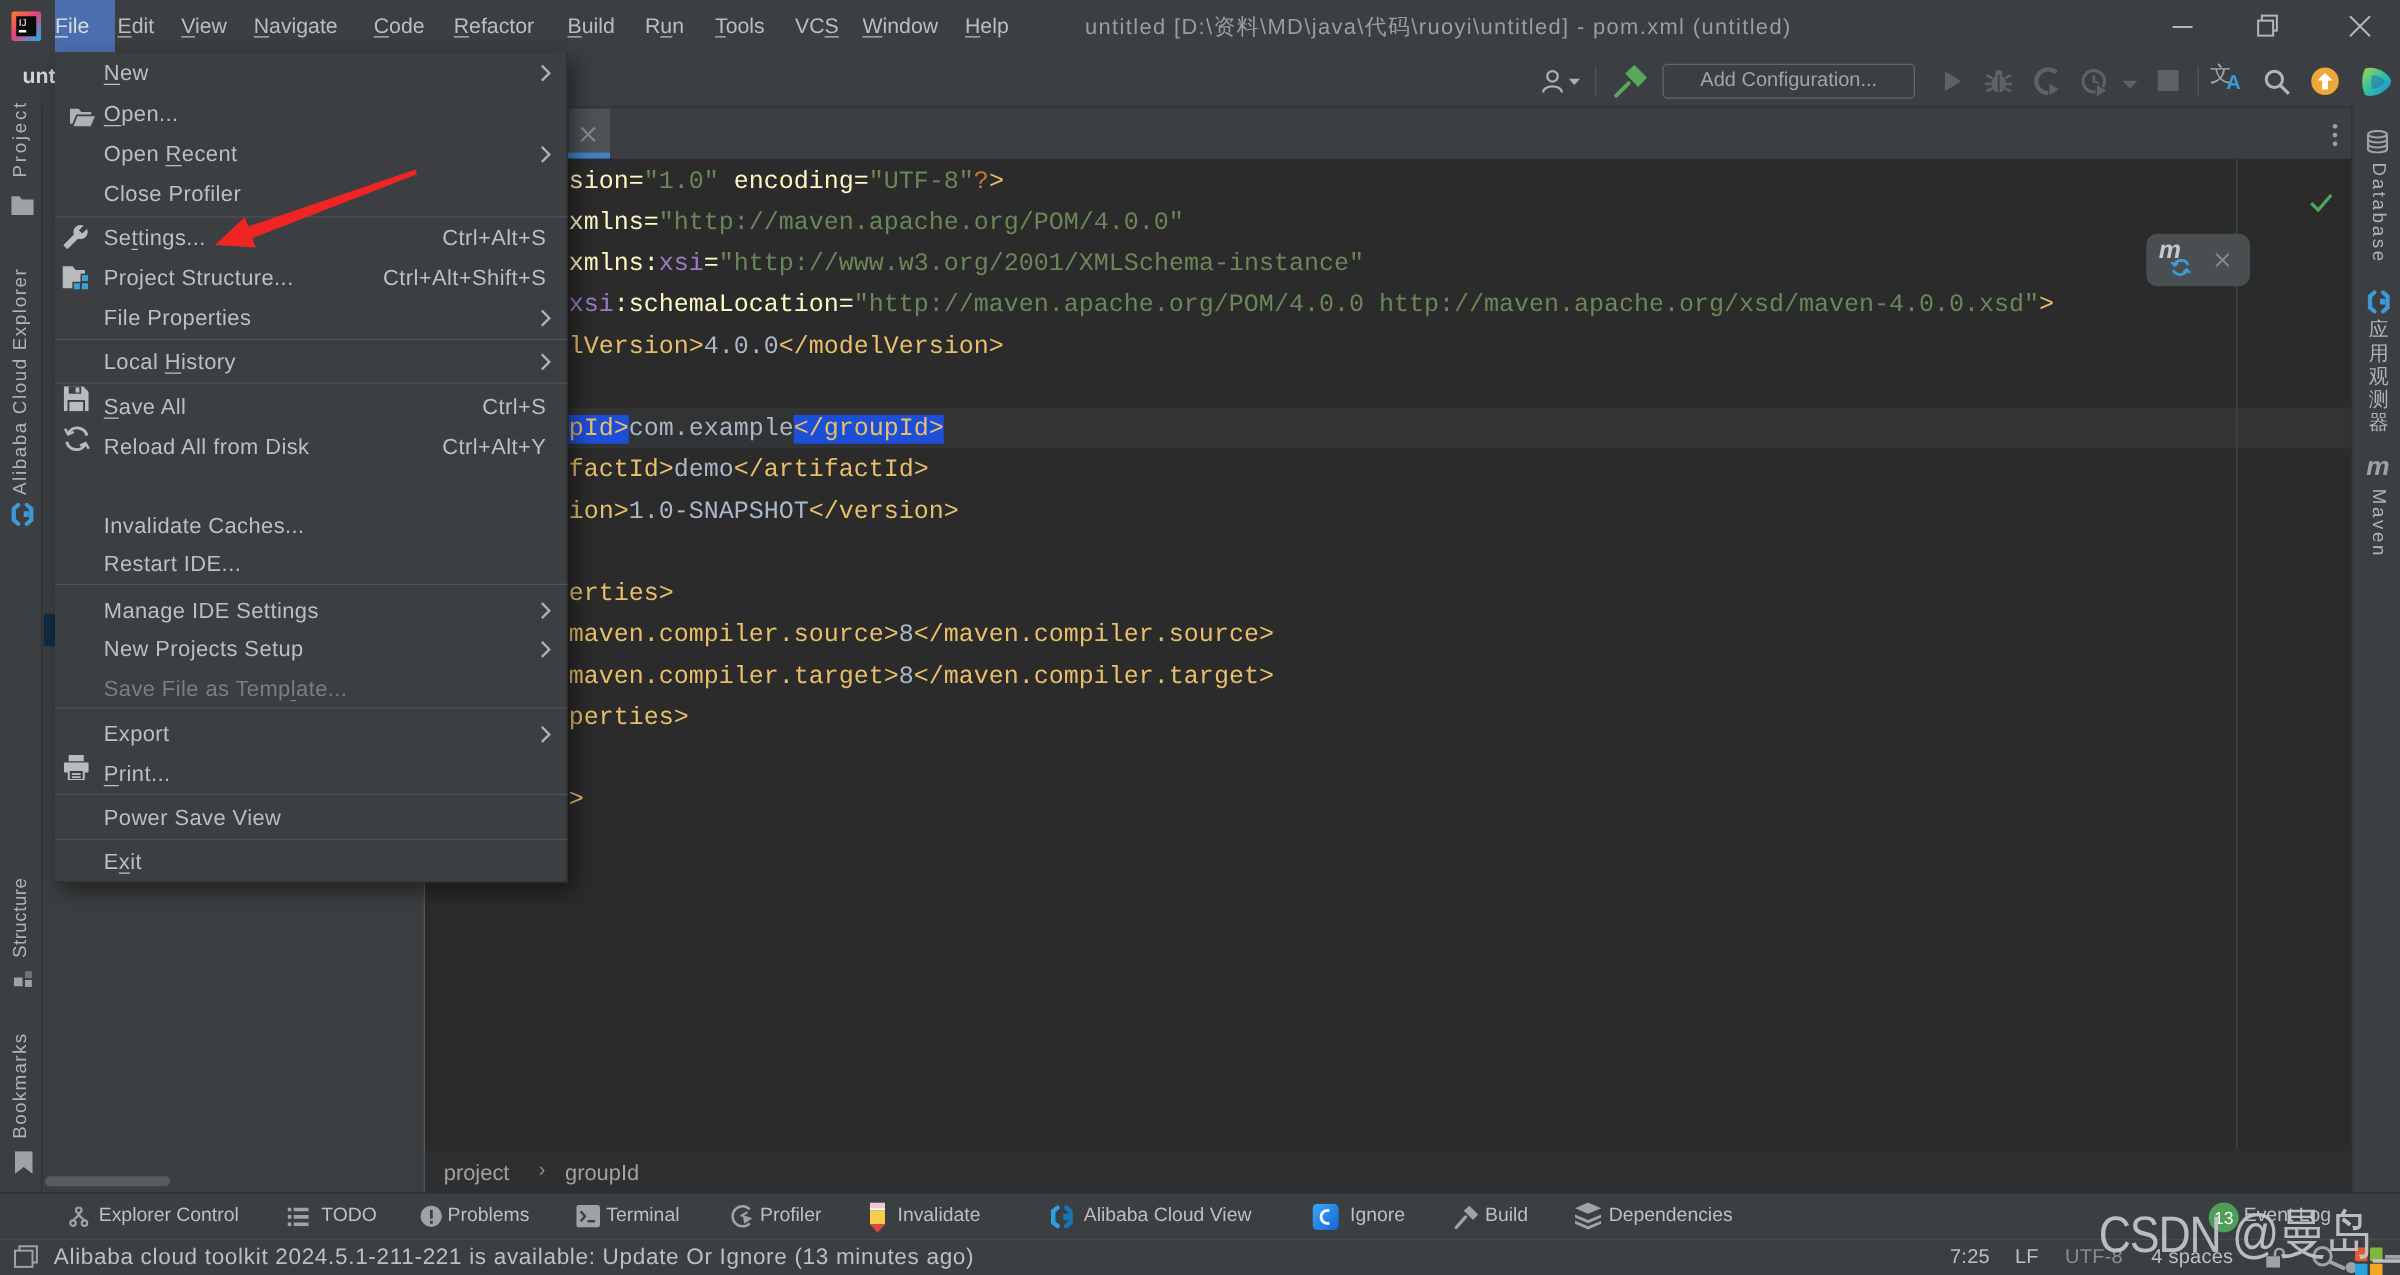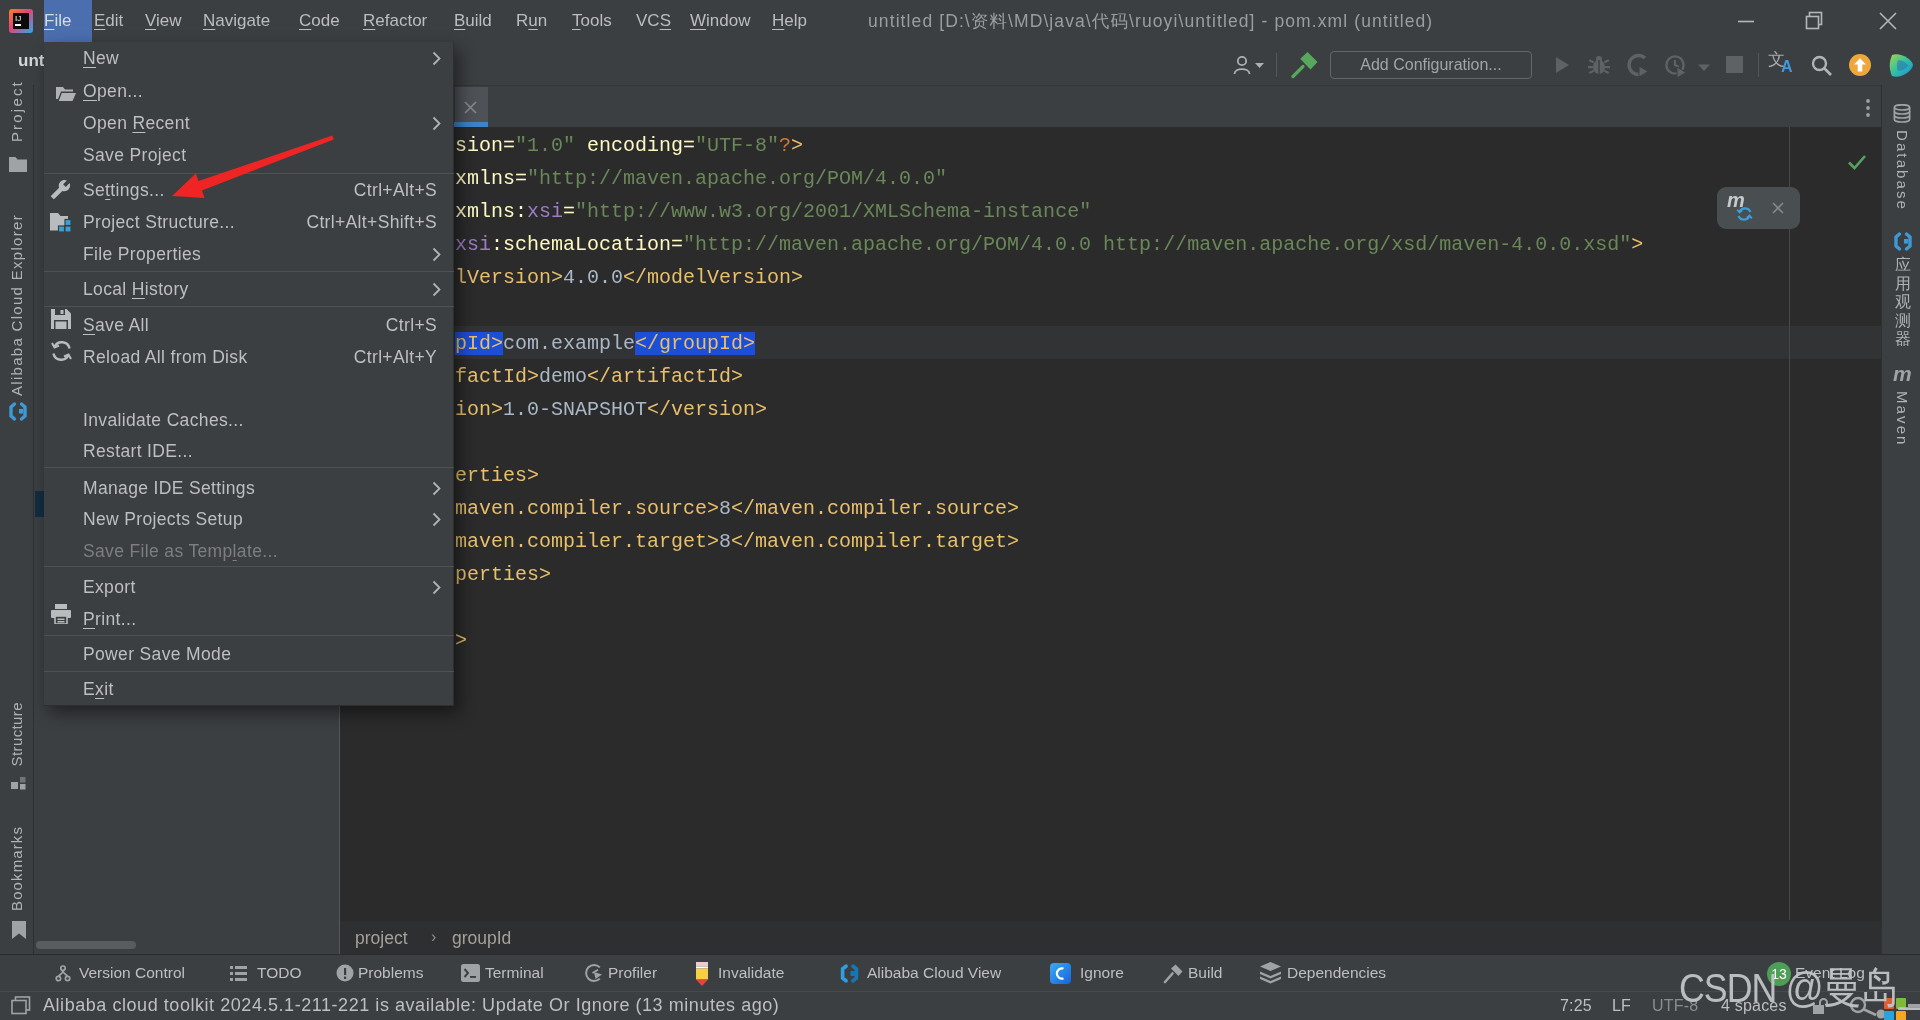--- a/index.html
+++ b/index.html
@@ -257,21 +257,21 @@
 
 <div class="abs" id="botborder"></div>
 <div class="abs" id="btnrow"></div>
 <div class="abs" id="statusrow"></div>
 <svg class="abs" style="left:55px;top:965px" width="16" height="17" viewBox="0 0 16 17" fill="none" stroke="#9fa3a5" stroke-width="1.7">
     <circle cx="8" cy="3.2" r="2.2"></circle>
     <circle cx="3.4" cy="13.5" r="2.2"></circle>
     <circle cx="12.6" cy="13.5" r="2.2"></circle>
     <path d="M8 5.5 C8 9 4 9.5 3.6 11.5 M8 5.5 C8 9 12 9.5 12.4 11.5"></path>
   </svg>
-<div class="bbtn" style="left:79px">Version Control</div>
+<div class="bbtn" style="left:79px">Explorer Control</div>
 <svg class="abs" style="left:230px;top:966px" width="17" height="15" viewBox="0 0 17 15" fill="#9fa3a5">
     <rect x="0" y="0" width="3" height="3"></rect>
     <rect x="5" y="0" width="12" height="3"></rect>
     <rect x="0" y="6" width="3" height="3"></rect>
     <rect x="5" y="6" width="12" height="3"></rect>
     <rect x="0" y="12" width="3" height="3"></rect>
     <rect x="5" y="12" width="12" height="3"></rect>
   </svg>
 <div class="bbtn" style="left:257px">TODO</div>
 <svg class="abs" style="left:336px;top:964px" width="18" height="18" viewBox="0 0 18 18">
@@ -368,21 +368,21 @@
       <path d="M0 3 L7 3 L9 5.5 L17 5.5 L17 7.5 L5 7.5 L2 15 L0 15 Z"></path>
       <path d="M5.8 9 L20 9 L16.5 17 L2.8 17 Z"></path>
     </svg>
 <div class="mi" style="top:64.5px">
       <span class="lab">Open <u>R</u>ecent</span>
       <svg class="marr" style="top:9px" viewBox="0 0 9 15">
         <path d="M1.5 1.5 L7.5 7.5 L1.5 13.5" stroke="#b0b3b5" stroke-width="1.8" fill="none"></path>
       </svg>
     </div>
 <div class="mi" style="top:96.5px">
-      <span class="lab">Save Project</span>
+      <span class="lab">Close Profiler</span>
     </div>
 <div class="msep" style="top:131px"></div>
 <div class="mi" style="top:132px">
       <span class="lab">Se<u>t</u>tings...</span>
       <span class="sc">Ctrl+Alt+S</span>
     </div>
 <div class="mi" style="top:164px">
       <span class="lab">Project Structure...</span>
       <span class="sc">Ctrl+Alt+Shift+S</span>
     </div>
@@ -435,21 +435,21 @@
       <span class="lab">Export</span>
       <svg class="marr" style="top:9px" viewBox="0 0 9 15">
         <path d="M1.5 1.5 L7.5 7.5 L1.5 13.5" stroke="#b0b3b5" stroke-width="1.8" fill="none"></path>
       </svg>
     </div>
 <div class="mi" style="top:560.5px">
       <span class="lab"><u>P</u>rint...</span>
     </div>
 <div class="msep" style="top:592.5px"></div>
 <div class="mi" style="top:595.5px">
-      <span class="lab">Power Save Mode</span>
+      <span class="lab">Power Save View</span>
     </div>
 <div class="msep" style="top:628.5px"></div>
 <div class="mi" style="top:631px">
       <span class="lab">E<u>x</u>it</span>
     </div>
 </div>
 
 <svg class="abs" style="left:50px;top:179px" width="21" height="21" viewBox="0 0 24 24">
     <path transform="scale(-1,1) translate(-24,0)" d="M22.7 19l-9.1-9.1c.9-2.3.4-5-1.5-6.9-2-2-5-2.4-7.4-1.3L9 6 6 9 1.6 4.7C.4 7.1.9 10.1 2.9 12.1c1.9 1.9 4.6 2.4 6.9 1.5l9.1 9.1c.4.4 1 .4 1.4 0l2.3-2.3c.5-.4.5-1.1.1-1.4z" fill="#b9bcbd"></path>
   </svg>

